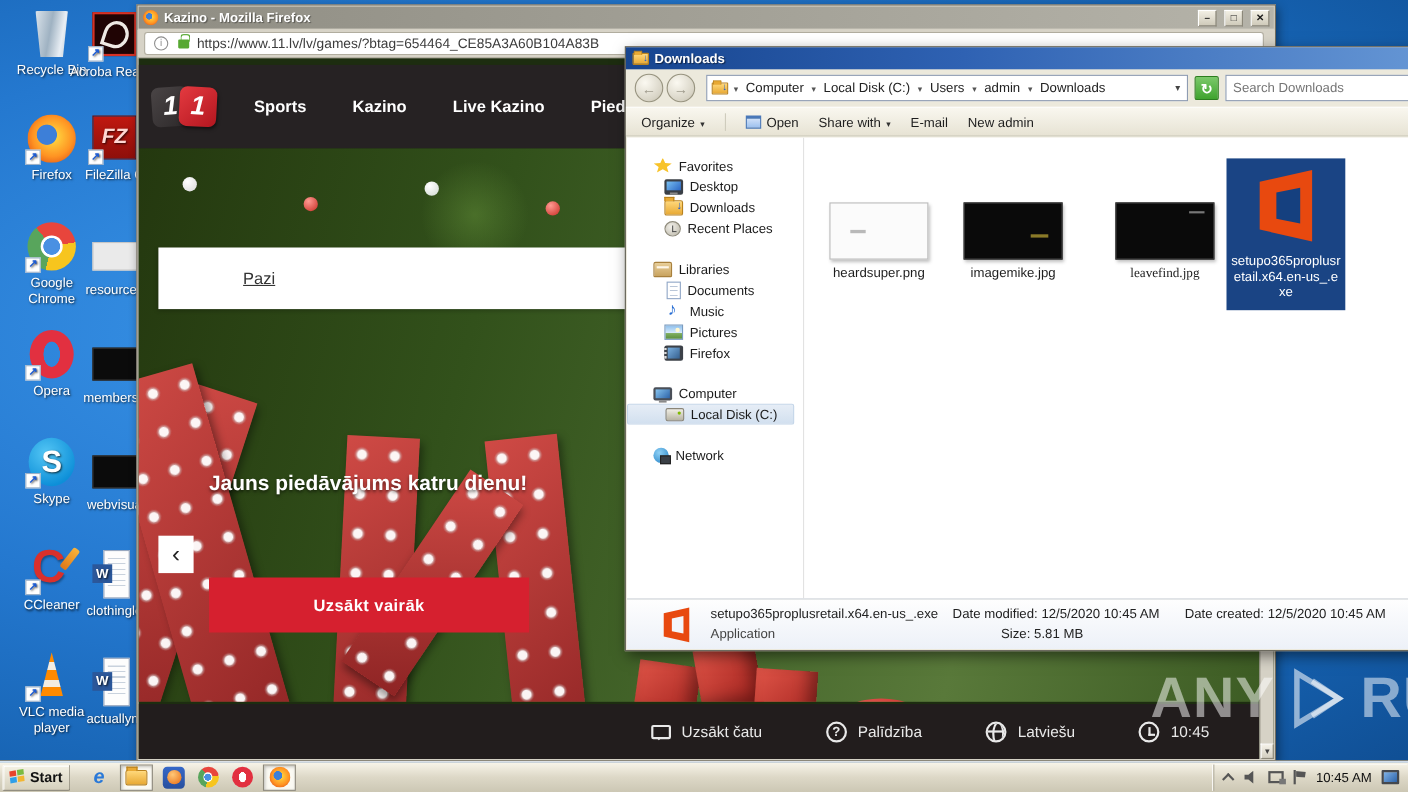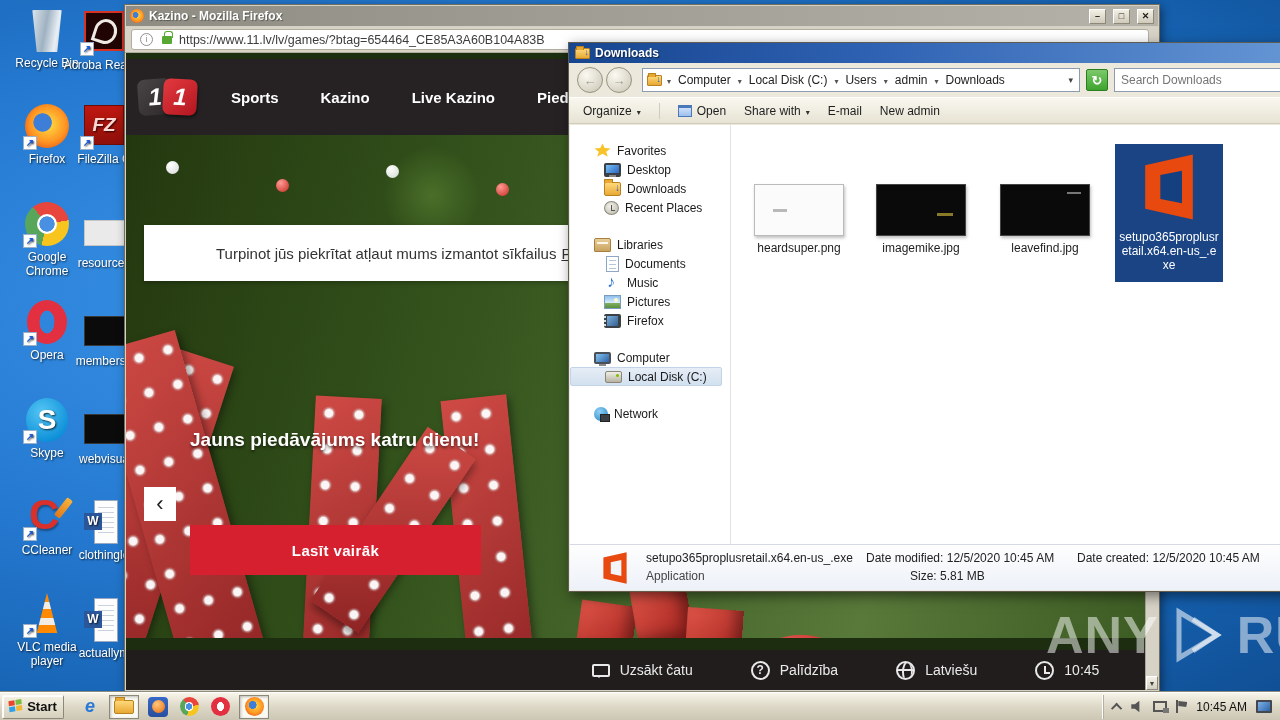--- a/index.html
+++ b/index.html
@@ -67,21 +67,21 @@
   .slab { position:absolute; background:linear-gradient(145deg,#cf4a45,#8e2424);
     background-image:radial-gradient(circle 6px at 14px 17px, rgba(255,255,255,.95) 0 4px, rgba(210,210,210,.5) 5px, rgba(0,0,0,0) 7px),linear-gradient(145deg,#cf4a45,#8e2424);
     background-size:30px 36px,100% 100%; box-shadow:3px 4px 8px rgba(0,0,0,.4); }
   .cookie-bar { position:absolute; left:18px; right:0; top:90px; height:56px; background:#fff; display:flex; align-items:center; padding-left:72px; font-size:15px; color:#333; white-space:nowrap; box-shadow:0 2px 4px rgba(0,0,0,.25); }
   .cookie-link { text-decoration:underline; margin-left:5px; color:#333; }
   .hero-heading { position:absolute; left:64px; top:294px; font-size:19px; font-weight:bold; color:#fff; text-shadow:0 2px 3px rgba(0,0,0,.55); }
   .carousel-prev { position:absolute; left:18px; top:352px; width:32px; height:34px; background:#fff; color:#222; font-size:22px; display:flex; align-items:center; justify-content:center; cursor:pointer; }
   .cta-btn { position:absolute; left:64px; top:390px; width:291px; height:50px; background:#d6202f; color:#fff; font-size:15px; font-weight:bold; display:flex; align-items:center; justify-content:center; cursor:pointer; letter-spacing:.4px; }
   .cube { position:absolute; width:56px; height:56px; background:linear-gradient(135deg,#e05548,#9e1f1b); box-shadow:inset -8px -8px 14px rgba(0,0,0,.35); }
   .bauble { position:absolute; left:600px; top:500px; width:150px; height:150px; border-radius:50%; background:radial-gradient(circle at 38% 30%, #f5837a, #c6231f 55%, #7e100f 95%); }
-  .site-footer { position:absolute; left:0; right:0; bottom:0; height:40px; background:rgba(34,29,30,.96); display:flex; align-items:center; justify-content:center; gap:58px; padding-left:420px; }
+  .site-footer { position:absolute; left:0; right:0; bottom:0; height:50px; background:rgba(34,29,30,.96); display:flex; align-items:center; justify-content:center; gap:58px; padding-left:420px; }
   .sf-item { display:flex; align-items:center; gap:10px; color:#e9e9e9; font-size:14px; cursor:pointer; white-space:nowrap; }
   .ic-chat { width:18px; height:13px; border:2px solid #e9e9e9; border-radius:2px; position:relative; }
   .ic-chat::after { content:""; position:absolute; left:2px; bottom:-6px; border:3px solid rgba(0,0,0,0); border-top-color:#e9e9e9; }
   .ic-help { width:19px; height:19px; border:2px solid #e9e9e9; border-radius:50%; color:#e9e9e9; font-size:12px; font-weight:bold; display:flex; align-items:center; justify-content:center; }
   .ic-globe { width:19px; height:19px; border:2px solid #e9e9e9; border-radius:50%; position:relative; overflow:hidden; }
   .ic-globe::before { content:""; position:absolute; left:-2px; right:-2px; top:6px; border-top:2px solid #e9e9e9; }
   .ic-globe::after { content:""; position:absolute; left:4px; top:-2px; width:7px; height:18px; border:2px solid #e9e9e9; border-radius:50%; }
   .ic-clock { width:19px; height:19px; border:2px solid #e9e9e9; border-radius:50%; position:relative; }
   .ic-clock::after { content:""; position:absolute; left:7px; top:3px; width:4px; height:6px; border-left:2px solid #e9e9e9; border-bottom:2px solid #e9e9e9; }
   .ff-scrollbar { position:absolute; right:0; top:0; bottom:0; width:13px; background:#d6d2c6; border-left:1px solid #aaa69a; }
@@ -306,26 +306,25 @@
         <div class="slab" style="left:182px;top:262px;width:66px;height:300px;transform:rotate(3deg);"></div>
         <div class="slab" style="left:330px;top:262px;width:66px;height:300px;transform:rotate(-6deg);"></div>
         <div class="slab" style="left:238px;top:290px;width:58px;height:210px;transform:rotate(34deg);"></div>
 
         <div class="cube" style="left:452px;top:468px;transform:rotate(8deg);"></div>
         <div class="cube" style="left:508px;top:452px;transform:rotate(-10deg);"></div>
         <div class="cube" style="left:560px;top:474px;transform:rotate(4deg);"></div>
         <div class="bauble"></div>
 
         <div class="cookie-bar">
-          <span>Turpinot jūs piekrītat atļaut mums izmantot sīkfailus</span>
           <span class="cookie-link">Pazi</span>
         </div>
         <div class="hero-heading">Jauns piedāvājums katru dienu!</div>
         <div class="carousel-prev">‹</div>
-        <div class="cta-btn">Lasīt vairāk</div>
+        <div class="cta-btn">Uzsākt vairāk</div>
       </div>
 
       <div class="site-footer">
         <div class="sf-item">
           <span class="ic-chat"></span>
           <span>Uzsākt čatu</span>
         </div>
         <div class="sf-item">
           <span class="ic-help">?</span>
           <span>Palīdzība</span>
@@ -453,21 +452,21 @@
 
     <div class="filegrid">
       <div class="tile" style="left:8px;top:40px;">
         <div class="thumb th-light"></div>
         <div>heardsuper.png</div>
       </div>
       <div class="tile" style="left:130px;top:40px;">
         <div class="thumb th-dark mk1"></div>
         <div>imagemike.jpg</div>
       </div>
-      <div class="tile" style="left:254px;top:40px;">
+      <div class="tile" style="left:268px;top:40px;font-family:Liberation Serif, serif;">
         <div class="thumb th-dark mk2"></div>
         <div>leavefind.jpg</div>
       </div>
       <div class="tile sel">
         <svg width="78" height="78" viewBox="0 0 72 72">
           <polygon points="14,16 58,6 58,66 14,56" fill="#e8490f"></polygon>
           <polygon points="28,25 48,21 48,51 28,47" fill="#15407f"></polygon>
         </svg>
         <div class="exe-name">setupo365proplusretail.x64.en-us_.exe</div>
       </div>

